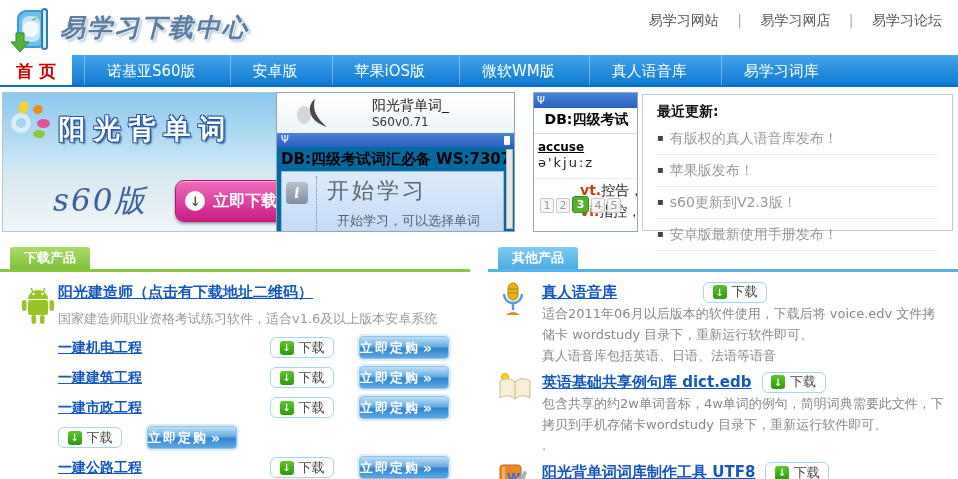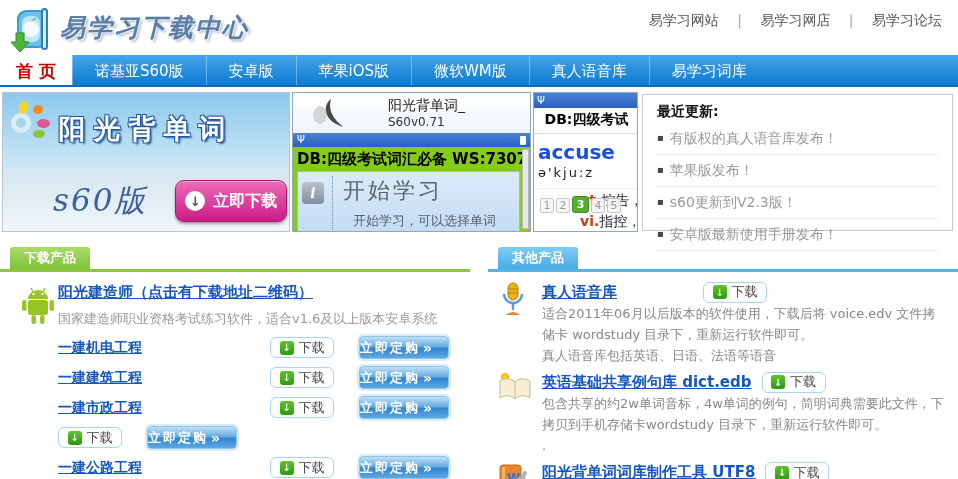--- a/index.html
+++ b/index.html
@@ -13,21 +13,21 @@
   .logo-text { font-size:25px; font-weight:bold; font-style:italic; color:#5b7da3;
     letter-spacing:2px; text-shadow:1px 1px 0 #e8eef4, 2px 2px 3px #9ab0c4; }
   .toplinks { font-size:14px; color:#555; margin-top:-14px; }
   .toplinks a { color:#555; margin:0 6px; }
   .toplinks .sep { color:#aaa; margin:0 8px; }
 
   
   .mainnav { height:32px; display:flex; background:linear-gradient(#44a5ea,#0e7ad1);
     border-bottom:2px solid #0b6dc2; }
   .nav-item { color:#fff; font-size:15px; line-height:32px; padding:0 22px; position:relative; }
-  .nav-item + .nav-item { border-left:1px solid rgba(255,255,255,.35); }
+  .nav-item + .nav-item { border-left:1px solid rgba(255,255,255,.35);margin-left:12px; }
   .nav-item.active { background:#fff; color:#c00; font-weight:bold; font-size:17px; padding:0 16px; border-left:none; }
 
   
   .promo { position:relative; height:146px; margin-top:3px; }
 
   .banner { position:absolute; left:2px; top:2px; width:288px; height:140px;
     border:1px solid #b8c6d0; overflow:hidden; }
   .banner-top { height:76px; background:linear-gradient(#8cc8ec,#cde8f6); position:relative; }
   .banner-title { text-align:center; padding-top:18px; font-size:27px; font-weight:bold; color:#fff;
     letter-spacing:8px; text-shadow:-1px -1px 0 #23569e, 1px -1px 0 #23569e, -1px 1px 0 #23569e, 2px 2px 2px #23569e; }
@@ -41,21 +41,21 @@
   .banner-bottom { height:64px; background:linear-gradient(#d4e6ef,#f2f7fa); display:flex; align-items:center; }
   .edition { font-family:"DejaVu Serif", serif; font-style:italic; font-size:31px; color:#3c5f9e; margin-left:50px; letter-spacing:2px; }
   .pinkbtn { margin-left:28px; width:112px; height:42px; border-radius:9px;
     background:linear-gradient(#ee6cb9,#cb1c86); border:1px solid #b3116f;
     box-shadow:0 2px 3px rgba(0,0,0,.35), inset 0 1px 0 rgba(255,255,255,.5);
     display:flex; align-items:center; justify-content:center; gap:8px; }
   .pb-circle { width:20px; height:20px; border-radius:50%; background:#fff; color:#555;
     font-weight:bold; font-size:13px; display:flex; align-items:center; justify-content:center; }
   .pb-label { color:#fff; font-weight:bold; font-size:16px; }
 
-  .shot1 { position:absolute; left:292px; top:2px; width:239px; height:140px; background:#84cc16;
+  .shot1 { position:absolute; left:276px; top:2px; width:239px; height:140px; background:#0369a1;
     border:1px solid #8fa8bc; overflow:hidden; }
   .s1-head { height:40px; position:relative; display:flex; align-items:center; justify-content:center;
     background:linear-gradient(#fff,#eef4fa); }
   .s1-logo { position:absolute; left:16px; top:4px; }
   .s1-titles { text-align:left; margin-left:30px; }
   .s1-t1 { font-size:14px; color:#222; }
   .s1-t2 { font-size:12px; color:#333; }
   .s1-bar { height:14px; background:linear-gradient(#4a84d8,#2a5fc0); color:#fff;
     display:flex; align-items:center; justify-content:space-between; padding:0 4px; font-size:10px; line-height:14px; }
   .battery { width:6px; height:9px; background:#fff; border-radius:1px; display:inline-block; }
@@ -67,21 +67,21 @@
     color:#fff; font-family:"DejaVu Serif", serif; font-style:italic; font-weight:bold; font-size:14px;
     display:flex; align-items:center; justify-content:center; margin:6px 8px 0 0; flex:0 0 22px; }
   .s1-menu-texts { border-left:1px dotted #7a8ba0; padding-left:10px; }
   .s1-m1 { font-size:22px; color:#5a6570; letter-spacing:3px; }
   .s1-m2 { font-size:13px; color:#55606c; margin-top:6px; padding-left:10px; white-space:nowrap; }
 
   .shot2 { position:absolute; left:533px; top:2px; width:105px; height:140px; background:#fff;
     border:1px solid #8fa8bc; overflow:hidden; }
   .s2-bar { height:15px; background:linear-gradient(#4a84d8,#2a5fc0); color:#fff; font-size:10px; line-height:15px; padding-left:3px; }
   .s2-db { font-weight:bold; font-size:14px; color:#000; padding:3px 0 4px 2px; border-bottom:1px solid #ddd; white-space:nowrap;text-align:center; }
-  .s2-word { color:#1d4ed8; font-weight:bold; font-size:20px; padding:6px 0 0 4px; }
+  .s2-word { color:#000000; font-weight:bold; font-size:12px; padding:6px 0 0 4px;text-decoration:underline; }
   .s2-phon { font-size:13px; color:#222; padding:1px 0 8px 4px; letter-spacing:2px; border-bottom:1px solid #eee; }
   .s2-line { font-size:14px; padding:3px 0 0 2px; color:#223; white-space:nowrap; }
   .s2-line b { color:#c2410c;margin-left:44px; }
 
   .pager { position:absolute; left:540px; top:106px; display:flex; align-items:flex-end; gap:2px; z-index:5; }
   .pg { width:14px; height:15px; background:rgba(245,245,245,.9); border:1px solid #c8c8c8; color:#999;
     font-size:11px; display:flex; align-items:center; justify-content:center; border-radius:2px; }
   .pg.active { width:17px; height:17px; background:#55b030; border-color:#3d8c20; color:#fff; font-weight:bold; border-radius:3px; }
 
   .updates { position:absolute; left:642px; top:4px; width:311px; height:137px; background:#fff;

